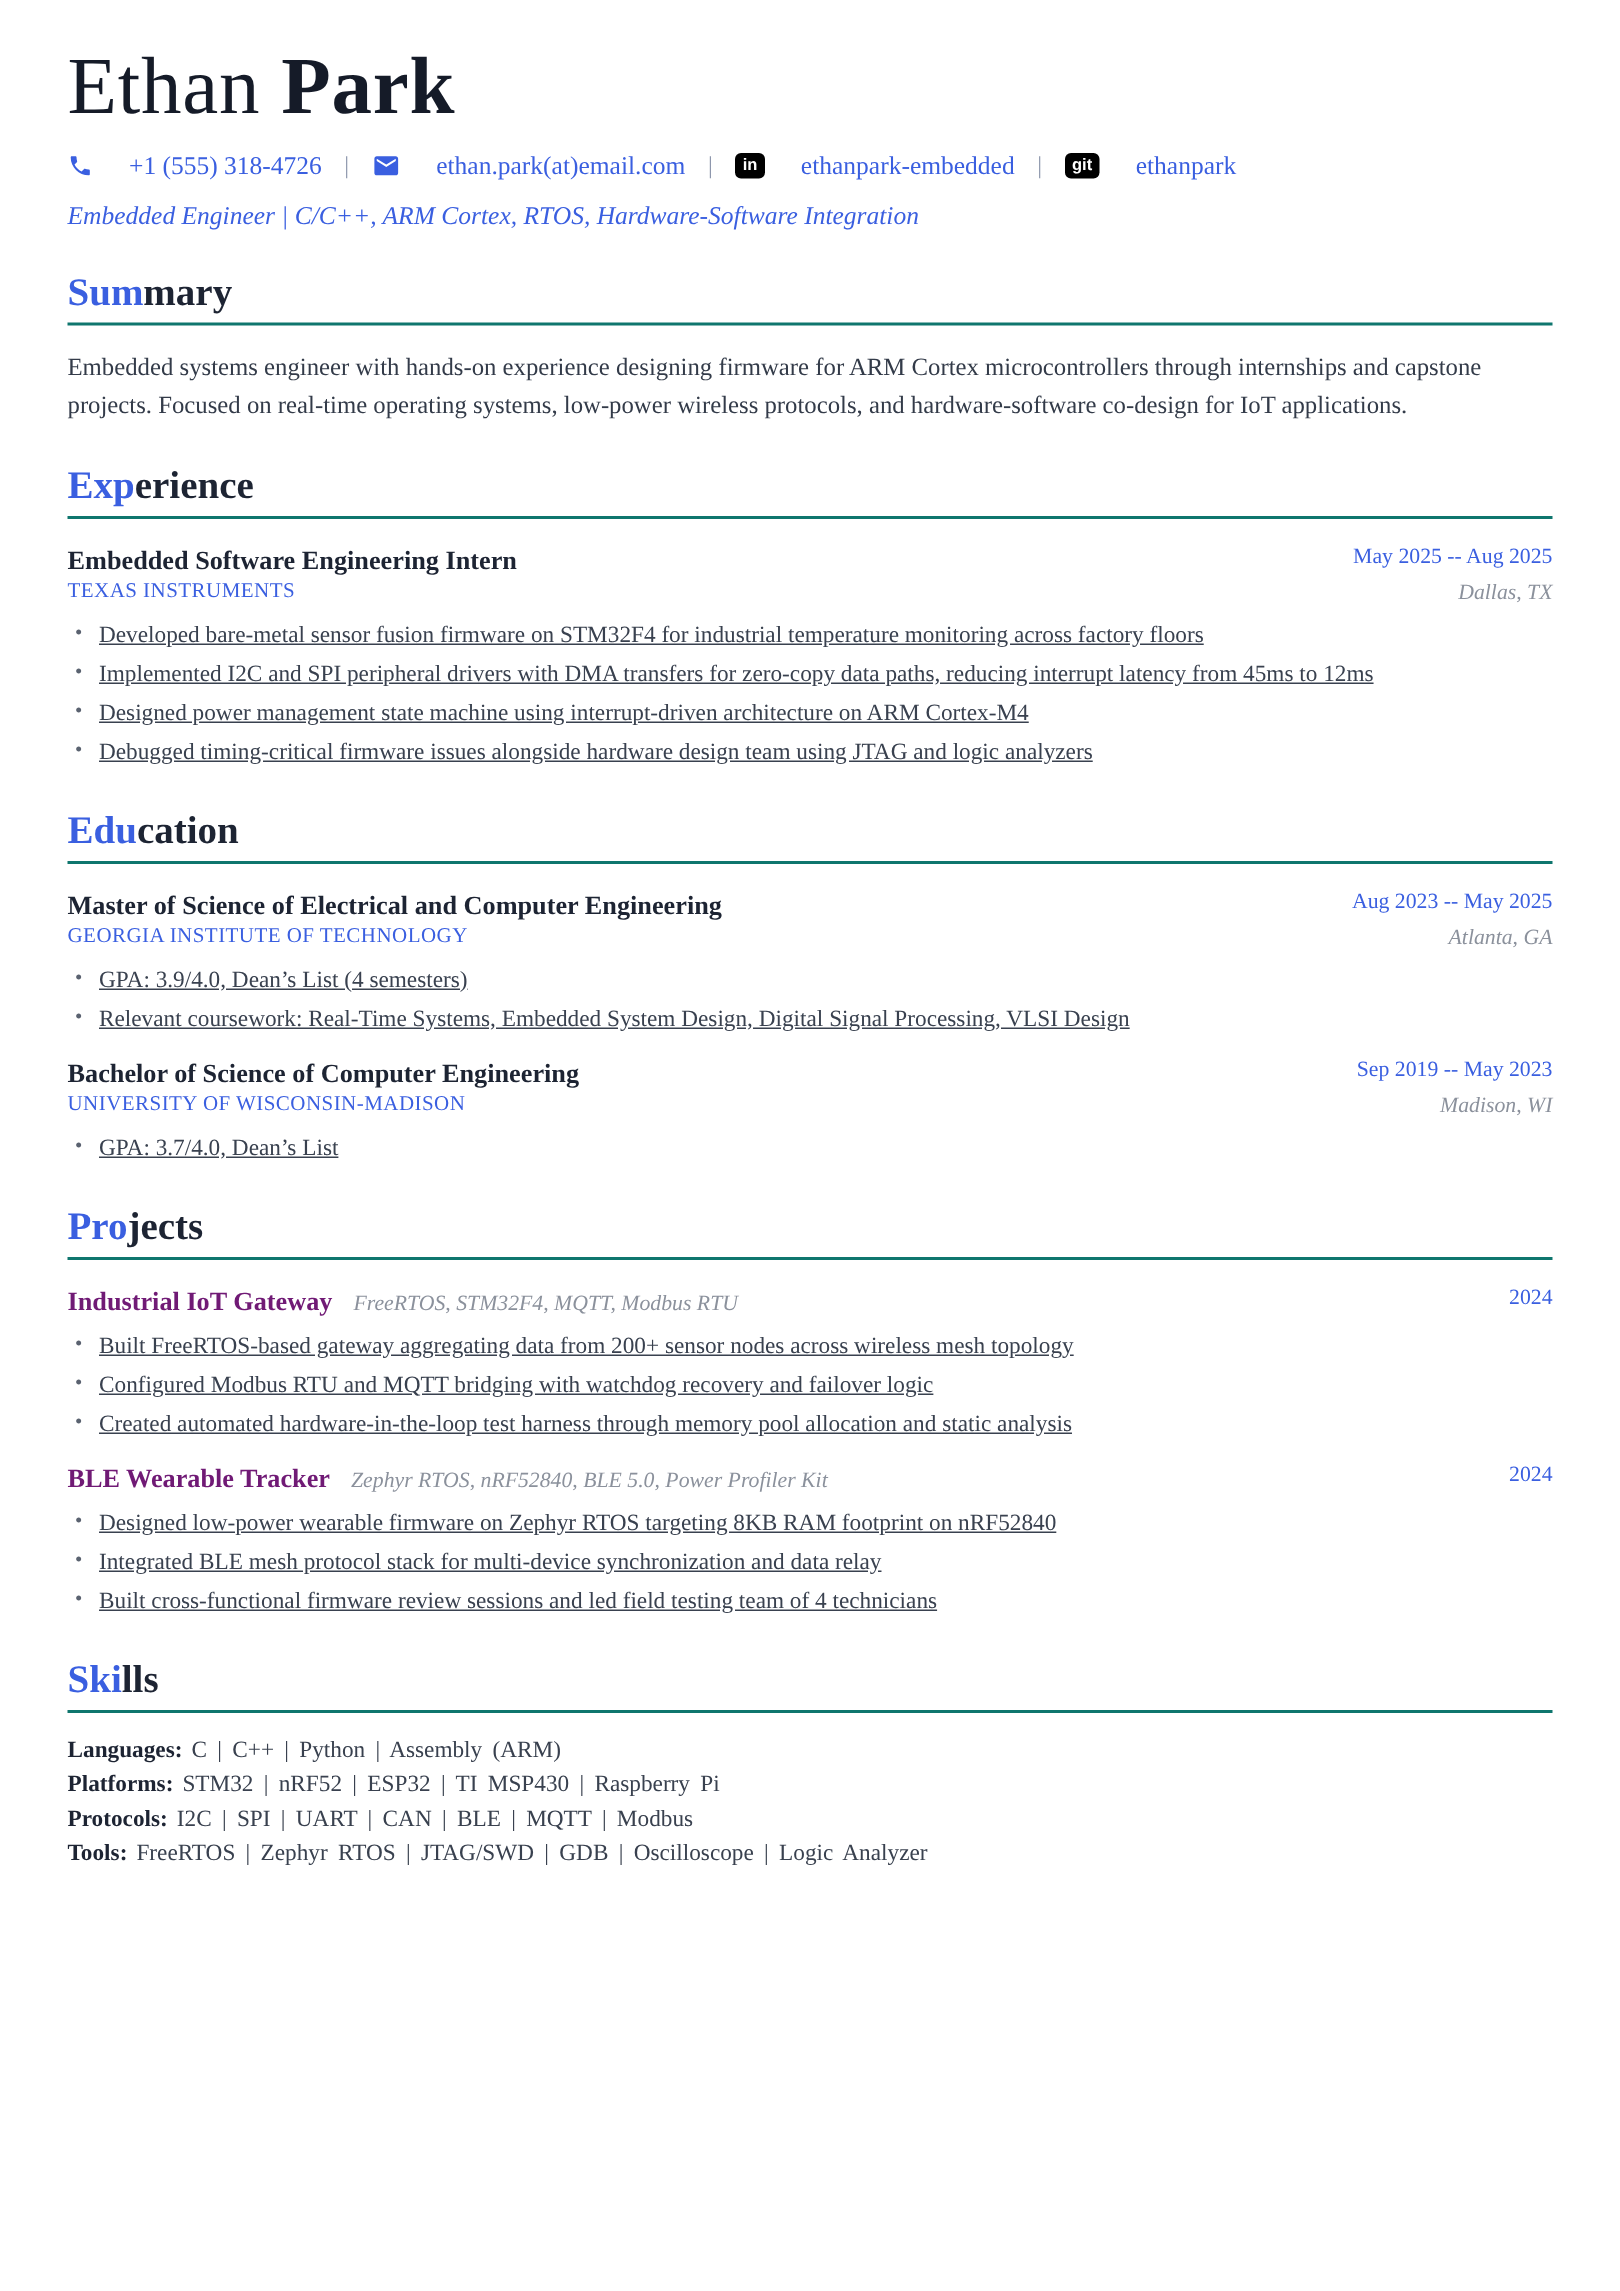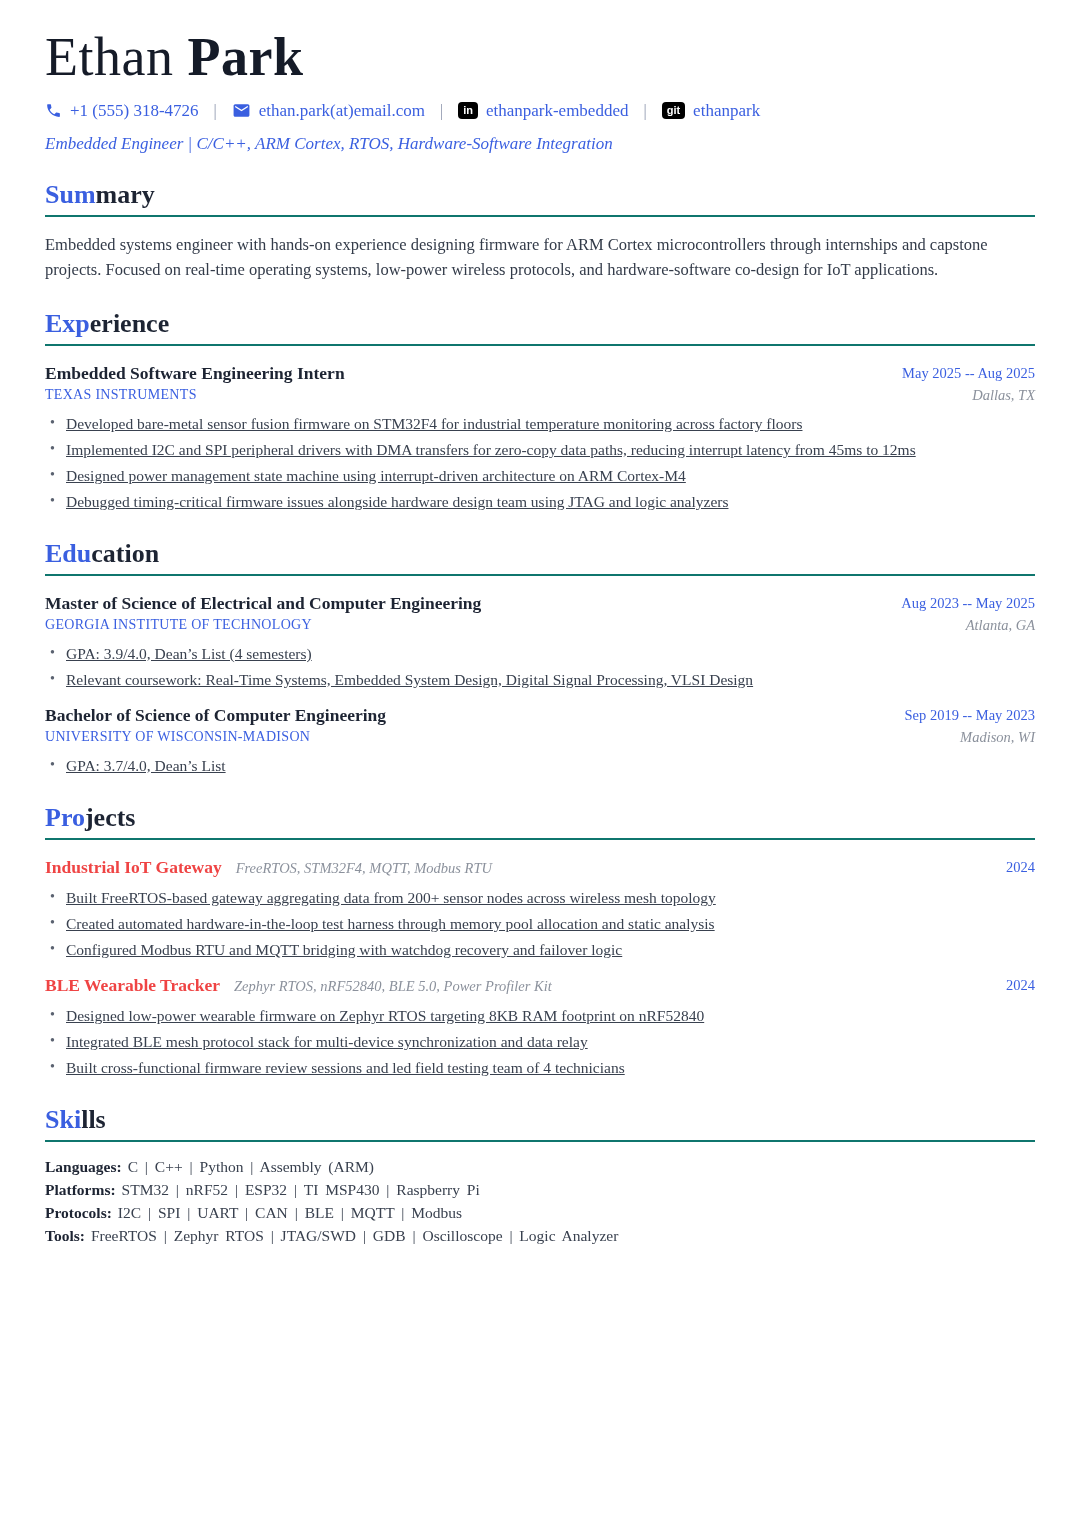--- a/index.html
+++ b/index.html
@@ -5,59 +5,59 @@
   html,body{margin:0;padding:0;background:#ffffff;}
   .page{
     width:1080px;height:1527px;box-sizing:border-box;
     padding:24px 45px;margin:3px auto;background:#ffffff;
     font-family:"Liberation Serif", serif;color:#232b39;overflow:hidden;
   }
   
   h1.name{margin:2px 0 0;font-size:54px;line-height:1.05;font-weight:400;color:#151b28;letter-spacing:.5px;}
   h1.name .last{font-weight:700;}
   .contact{display:flex;align-items:center;gap:15px;margin-top:15px;font-size:17px;color:#3a5fe0;}
-  .citem{display:inline-flex;align-items:center;gap:8px;}
+  .citem{display:inline-flex;align-items:center;gap:24px;}
   .csep{color:#8e97ad;font-size:16px;}
   .badge{
     display:inline-flex;align-items:center;justify-content:center;
     background:#000000;color:#ffffff;border-radius:4px;
     font-family:"Liberation Sans", sans-serif;font-size:11px;font-weight:bold;
     padding:3px 5px;line-height:1;
   }
   .icon{display:inline-flex;align-items:center;}
   .tagline{margin-top:13px;font-style:italic;font-size:17px;color:#3a5fe0;}
   
   section{margin-top:26px;}
   h2.sec-title{
     margin:0;font-size:26px;font-weight:700;color:#1d2433;
     border-bottom:2px solid #0f766e;padding-bottom:5px;
   }
   h2.sec-title .acc{color:#3a5fe0;}
   .summary-text{margin:15px 0 0;font-size:16.5px;line-height:1.55;color:#333b49;}
   
   .entry{margin-top:17px;}
   .entry + .entry{margin-top:14px;}
-  .erow{display:flex;justify-content:space-between;align-items:center;}
+  .erow{display:flex;justify-content:space-between;align-items:flex-start;}
   .role{font-weight:700;font-size:17.5px;color:#1d2433;}
   .dates{color:#3a5fe0;font-size:14.5px;white-space:nowrap;}
   .erow.sub{margin-top:3px;}
   .org{color:#3a5fe0;font-size:14px;letter-spacing:.3px;}
   .loc{font-style:italic;color:#8b919c;font-size:14.5px;}
   ul.bullets{margin:9px 0 0;padding:0;list-style:none;}
   ul.bullets li{
     position:relative;padding-left:21px;margin-top:4px;
     font-size:15.5px;line-height:1.42;color:#39414f;text-decoration:underline;
   }
   ul.bullets li::before{
     content:"\2022";position:absolute;left:5px;top:0;
     color:#5a6270;font-size:14px;
   }
   
   .ptitle{display:flex;align-items:baseline;}
-  .pname{font-weight:700;font-size:17.5px;color:#ef4444;}
+  .pname{font-weight:700;font-size:17.5px;color:#701a75;}
   .ptech{font-style:italic;color:#8b919c;font-size:14.5px;margin-left:14px;}
   
   .skills-block{margin-top:16px;}
   .skill-line{margin-top:5px;font-size:15.5px;color:#2c3442;}
   .skill-label{font-weight:700;color:#1d2433;margin-right:6px;}
   .skill-items{word-spacing:3px;color:#39414f;}
 </style>
 </head>
 <body>
 
@@ -164,22 +164,22 @@
     <div class="entry">
       <div class="erow">
         <span class="ptitle">
           <span class="pname">Industrial IoT Gateway</span>
           <span class="ptech">FreeRTOS, STM32F4, MQTT, Modbus RTU</span>
         </span>
         <span class="dates">2024</span>
       </div>
       <ul class="bullets">
         <li>Built FreeRTOS-based gateway aggregating data from 200+ sensor nodes across wireless mesh topology</li>
+        <li>Configured Modbus RTU and MQTT bridging with watchdog recovery and failover logic</li>
         <li>Created automated hardware-in-the-loop test harness through memory pool allocation and static analysis</li>
-        <li>Configured Modbus RTU and MQTT bridging with watchdog recovery and failover logic</li>
       </ul>
     </div>
 
     <div class="entry">
       <div class="erow">
         <span class="ptitle">
           <span class="pname">BLE Wearable Tracker</span>
           <span class="ptech">Zephyr RTOS, nRF52840, BLE 5.0, Power Profiler Kit</span>
         </span>
         <span class="dates">2024</span>

